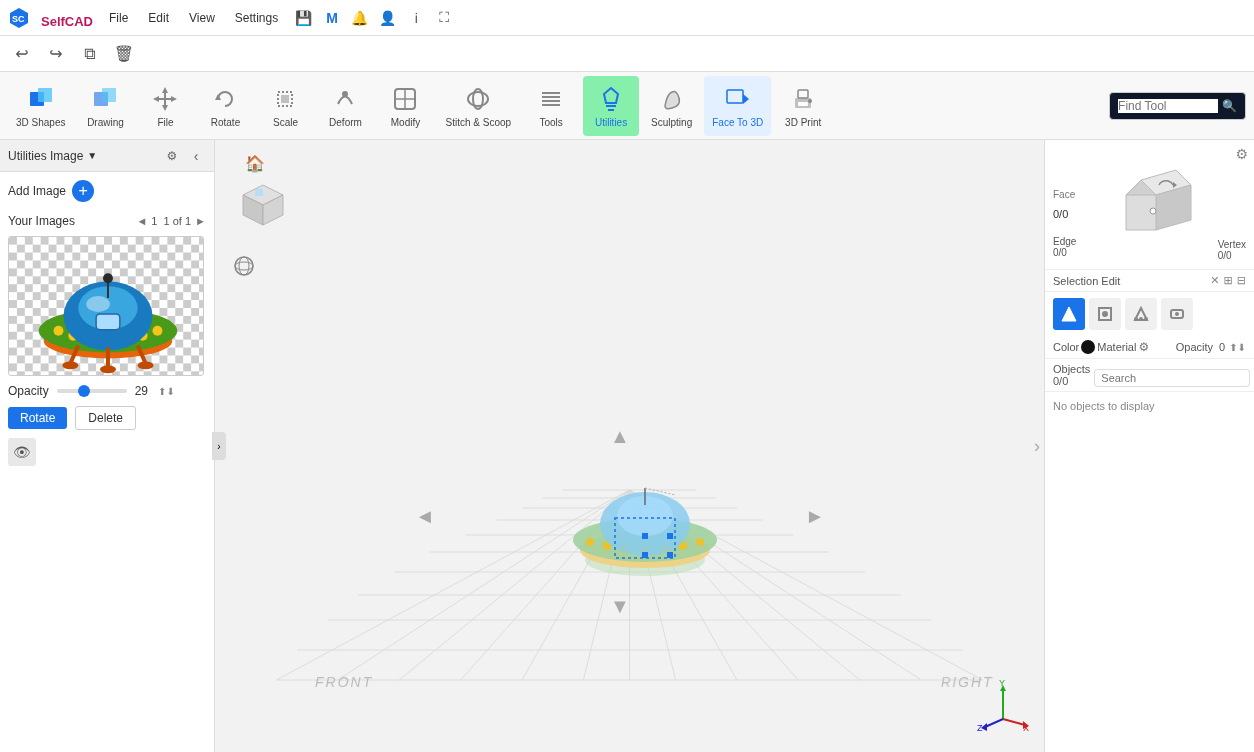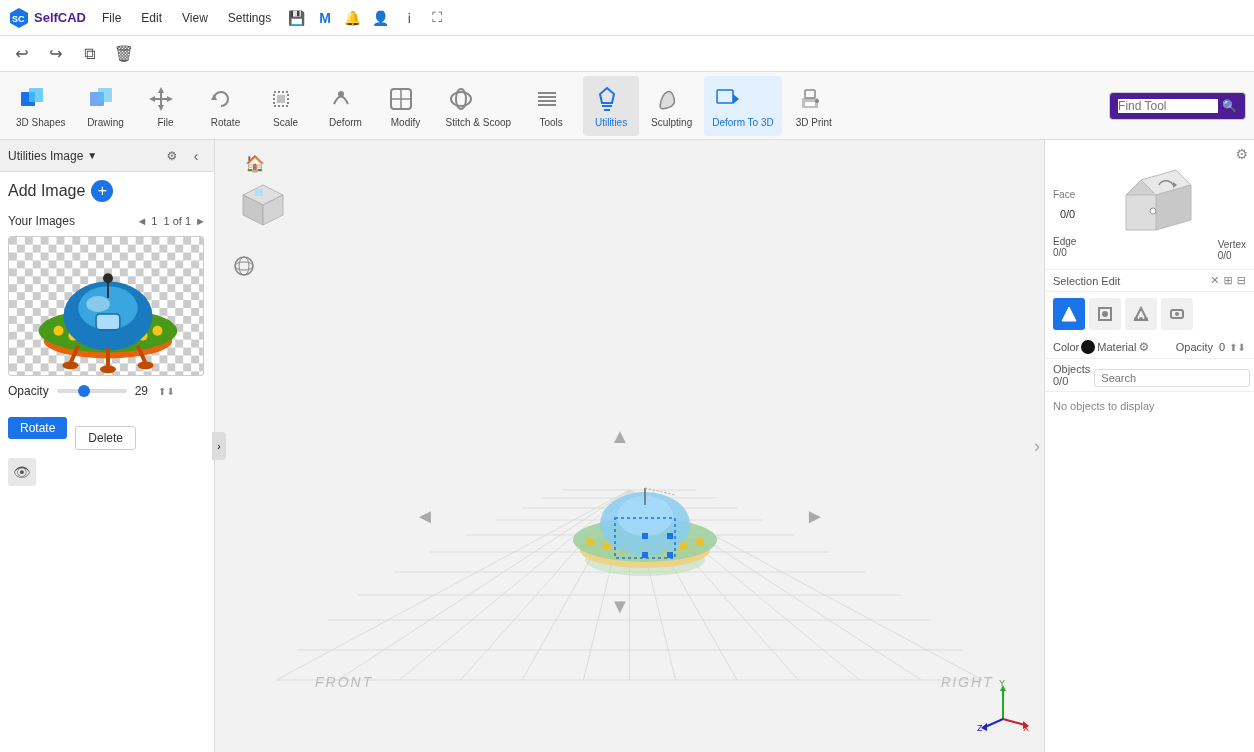--- a/index.html
+++ b/index.html
@@ -3,48 +3,48 @@
   <meta charset="utf-8">
   <style>
     * { box-sizing: border-box; margin: 0; padding: 0; }
     body { font-family: Arial, sans-serif; font-size: 12px; background: #f0f0f0; overflow: hidden; width: 1254px; height: 752px; }
 
     
     #menubar {
       display: flex; align-items: center; background: #ffffff; border-bottom: 1px solid #ddd;
       padding: 0 8px; height: 36px; gap: 12px;
     }
-    .logo { display: flex; align-items: center; gap: 4px; font-weight: bold; font-size: 13px; color: #4c1d95; }
+    .logo { display: flex; align-items: flex-end; gap: 11px; font-weight: bold; font-size: 13px; color: #be185d; }
     .menu-item { font-size: 12px; color: #333; cursor: pointer; padding: 2px 4px; }
     .title-bar { flex: 1; text-align: center; font-size: 13px; color: #444; }
     .header-icons { display: flex; gap: 8px; align-items: center; }
     .header-icon { width: 20px; height: 20px; display: flex; align-items: center; justify-content: center; cursor: pointer; color: #555; font-size: 14px; }
 
     
     #toolbar {
       display: flex; align-items: center; background: #ffffff; border-bottom: 1px solid #ddd;
       padding: 2px 8px; height: 36px; gap: 6px;
     }
     .toolbar-btn { display: flex; align-items: center; justify-content: center; width: 28px; height: 28px; border-radius: 3px; cursor: pointer; color: #555; font-size: 16px; }
 
     
     #main-toolbar {
       display: flex; align-items: center; background: #f8f8f8; border-bottom: 1px solid #ddd;
       padding: 4px 8px; height: 68px; gap: 4px;
     }
     .tool-item {
-      display: flex; flex-direction: column; justify-content: center;
+      display: flex; flex-direction: column; align-items: center; justify-content: center;
       padding: 4px 8px; border-radius: 4px; cursor: pointer; min-width: 56px; height: 60px; color: #444;
     }
     .tool-item.active { color: #1a73e8; }
     .tool-icon { width: 32px; height: 32px; display: flex; align-items: center; justify-content: center; font-size: 22px; }
     .tool-label { font-size: 10px; text-align: center; margin-top: 2px; white-space: nowrap; }
     .find-tool {
       margin-left: auto; display: flex; align-items: center; border: 1px solid #ccc;
-      border-radius: 4px; padding: 4px 8px; background: #4c1d95; gap: 4px; height: 28px;
+      border-radius: 4px; padding: 4px 8px; background: #0f172a; gap: 4px; height: 28px;
     }
     .find-tool input { border: none; outline: none; font-size: 12px; width: 100px; }
 
     
     #main-area { display: flex; height: calc(752px - 36px - 36px - 68px); }
 
     
     #left-panel {
       width: 215px; background: #ffffff; border-right: 1px solid #ddd;
       display: flex; flex-direction: column; position: relative;
@@ -52,21 +52,21 @@
     .panel-header {
       display: flex; align-items: center; justify-content: space-between;
       padding: 6px 8px; background: #f0f0f0; border-bottom: 1px solid #ddd; height: 32px;
     }
     .panel-title { font-size: 12px; color: #333; display: flex; align-items: center; gap: 4px; }
     .panel-header-icons { display: flex; gap: 4px; align-items: center; }
     .panel-icon { width: 20px; height: 20px; display: flex; align-items: center; justify-content: center; cursor: pointer; color: #666; font-size: 12px; }
     .collapse-btn { width: 20px; height: 20px; display: flex; align-items: center; justify-content: center; cursor: pointer; color: #666; font-size: 14px; }
 
     .add-image-row { display: flex; align-items: center; padding: 8px; gap: 6px; }
-    .add-img-label { font-size: 16px; color: #333; }
+    .add-img-label { font-size: 12px; color: #333; }
     .add-btn { width: 22px; height: 22px; background: #1a73e8; border-radius: 50%; color: white; display: flex; align-items: center; justify-content: center; font-size: 16px; cursor: pointer; }
 
     .images-row { display: flex; align-items: center; padding: 4px 8px; justify-content: space-between; }
     .images-label { font-size: 12px; color: #333; }
     .pagination { display: flex; align-items: center; gap: 4px; font-size: 11px; color: #555; }
     .pag-btn { cursor: pointer; color: #777; }
 
     .image-preview {
       margin: 4px 8px; border: 1px solid #ccc; border-radius: 3px;
       width: 196px; height: 140px; background:
@@ -75,38 +75,38 @@
     }
 
     .opacity-row { display: flex; align-items: center; padding: 4px 8px; gap: 8px; }
     .opacity-label { font-size: 12px; color: #333; }
     .slider-track { width: 70px; height: 4px; background: #ddd; border-radius: 2px; position: relative; cursor: pointer; }
     .slider-thumb { width: 12px; height: 12px; background: #1a73e8; border-radius: 50%; position: absolute; top: -4px; left: 30%; cursor: pointer; }
     .opacity-value { font-size: 12px; color: #333; }
 
     .action-row { display: flex; align-items: center; padding: 4px 8px; gap: 8px; }
     .rotate-btn { background: #1a73e8; color: white; border: none; border-radius: 3px; padding: 4px 12px; font-size: 12px; cursor: pointer; }
-    .delete-btn { background: white; color: #333; border: 1px solid #ccc; border-radius: 3px; padding: 4px 12px; font-size: 12px; cursor: pointer; margin-top: 20px; }
+    .delete-btn { background: white; color: #333; border: 1px solid #ccc; border-radius: 3px; padding: 4px 12px; font-size: 12px; cursor: pointer; }
     .eye-btn { width: 28px; height: 28px; background: #e8e8e8; border-radius: 3px; display: flex; align-items: center; justify-content: center; cursor: pointer; color: #555; font-size: 14px; }
 
     
     #viewport {
       flex: 1; background: #f5f5f5; position: relative; overflow: hidden;
     }
 
     
     #right-panel {
       width: 210px; background: #ffffff; border-left: 1px solid #ddd;
       display: flex; flex-direction: column;
     }
     .cube-view-area {
       padding: 8px; display: flex; flex-direction: row; align-items: center; position: relative;
       border-bottom: 1px solid #eee; height: 130px;
     }
-    .face-info { font-size: 10px; color: #555; display: flex; flex-direction: column; gap: 8px; text-align: right; }
+    .face-info { font-size: 10px; color: #555; display: flex; flex-direction: column; gap: 8px; }
     .face-label { font-size: 10px; color: #777; }
     .face-val { font-size: 11px; color: #333; }
     .edge-info { font-size: 10px; color: #555; position: absolute; bottom: 11px; left: 8px; }
     .vertex-info { font-size: 10px; color: #555; position: absolute; bottom: 8px; right: 8px; }
     .settings-icon-right { position: absolute; top: 6px; right: 6px; cursor: pointer; color: #888; font-size: 14px; }
 
     .selection-tools-header { padding: 4px 8px; font-size: 11px; color: #555; display: flex; align-items: center; gap: 4px; border-bottom: 1px solid #eee; }
     .sel-tools-icons { display: flex; gap: 4px; padding: 6px 8px; }
     .sel-tool-btn { width: 32px; height: 32px; border-radius: 3px; display: flex; align-items: center; justify-content: center; cursor: pointer; font-size: 16px; }
     .sel-tool-btn.active { background: #1a73e8; color: white; }
@@ -258,21 +258,21 @@
       <svg width="30" height="30" viewBox="0 0 30 30">
         <rect x="6" y="12" width="18" height="2" fill="#888"></rect>
         <rect x="6" y="16" width="18" height="2" fill="#888"></rect>
         <rect x="6" y="20" width="18" height="2" fill="#888"></rect>
         <rect x="6" y="8" width="18" height="2" fill="#888"></rect>
       </svg>
     </div>
     <div class="tool-label">Tools</div>
   </div>
 
-  <div class="tool-item active" style="background: #e5e5e5; border-radius:4px;">
+  <div class="tool-item active" style="background: #86efac; border-radius:4px;">
     <div class="tool-icon">
       <svg width="30" height="30" viewBox="0 0 30 30">
         <polygon points="15,4 22,10 20,19 10,19 8,10" fill="none" stroke="#1a73e8" stroke-width="2"></polygon>
         <line x1="10" y1="22" x2="20" y2="22" stroke="#1a73e8" stroke-width="2"></line>
         <line x1="12" y1="26" x2="18" y2="26" stroke="#1a73e8" stroke-width="2"></line>
       </svg>
     </div>
     <div class="tool-label" style="color:#1a73e8;">Utilities</div>
   </div>
 
@@ -286,21 +286,21 @@
   </div>
 
   <div class="tool-item" style="background:#e3f0ff; border-radius:4px;">
     <div class="tool-icon">
       <svg width="30" height="30" viewBox="0 0 30 30">
         <rect x="4" y="6" width="16" height="13" rx="1" fill="none" stroke="#1a73e8" stroke-width="1.5"></rect>
         <polygon points="20,10 26,15 20,20" fill="#1a73e8"></polygon>
         <line x1="24" y1="15" x2="20" y2="15" stroke="#1a73e8" stroke-width="1.5"></line>
       </svg>
     </div>
-    <div class="tool-label" style="color:#1a73e8;">Deform To 3D</div>
+    <div class="tool-label" style="color:#1a73e8;">Face To 3D</div>
   </div>
 
   <div class="tool-item">
     <div class="tool-icon">
       <svg width="30" height="30" viewBox="0 0 30 30">
         <rect x="7" y="14" width="16" height="10" rx="1" fill="#888" opacity="0.5"></rect>
         <rect x="10" y="6" width="10" height="8" rx="1" fill="none" stroke="#888" stroke-width="1.5"></rect>
         <rect x="10" y="18" width="10" height="4" rx="1" fill="white"></rect>
         <circle cx="22" cy="17" r="2" fill="#888"></circle>
       </svg>

